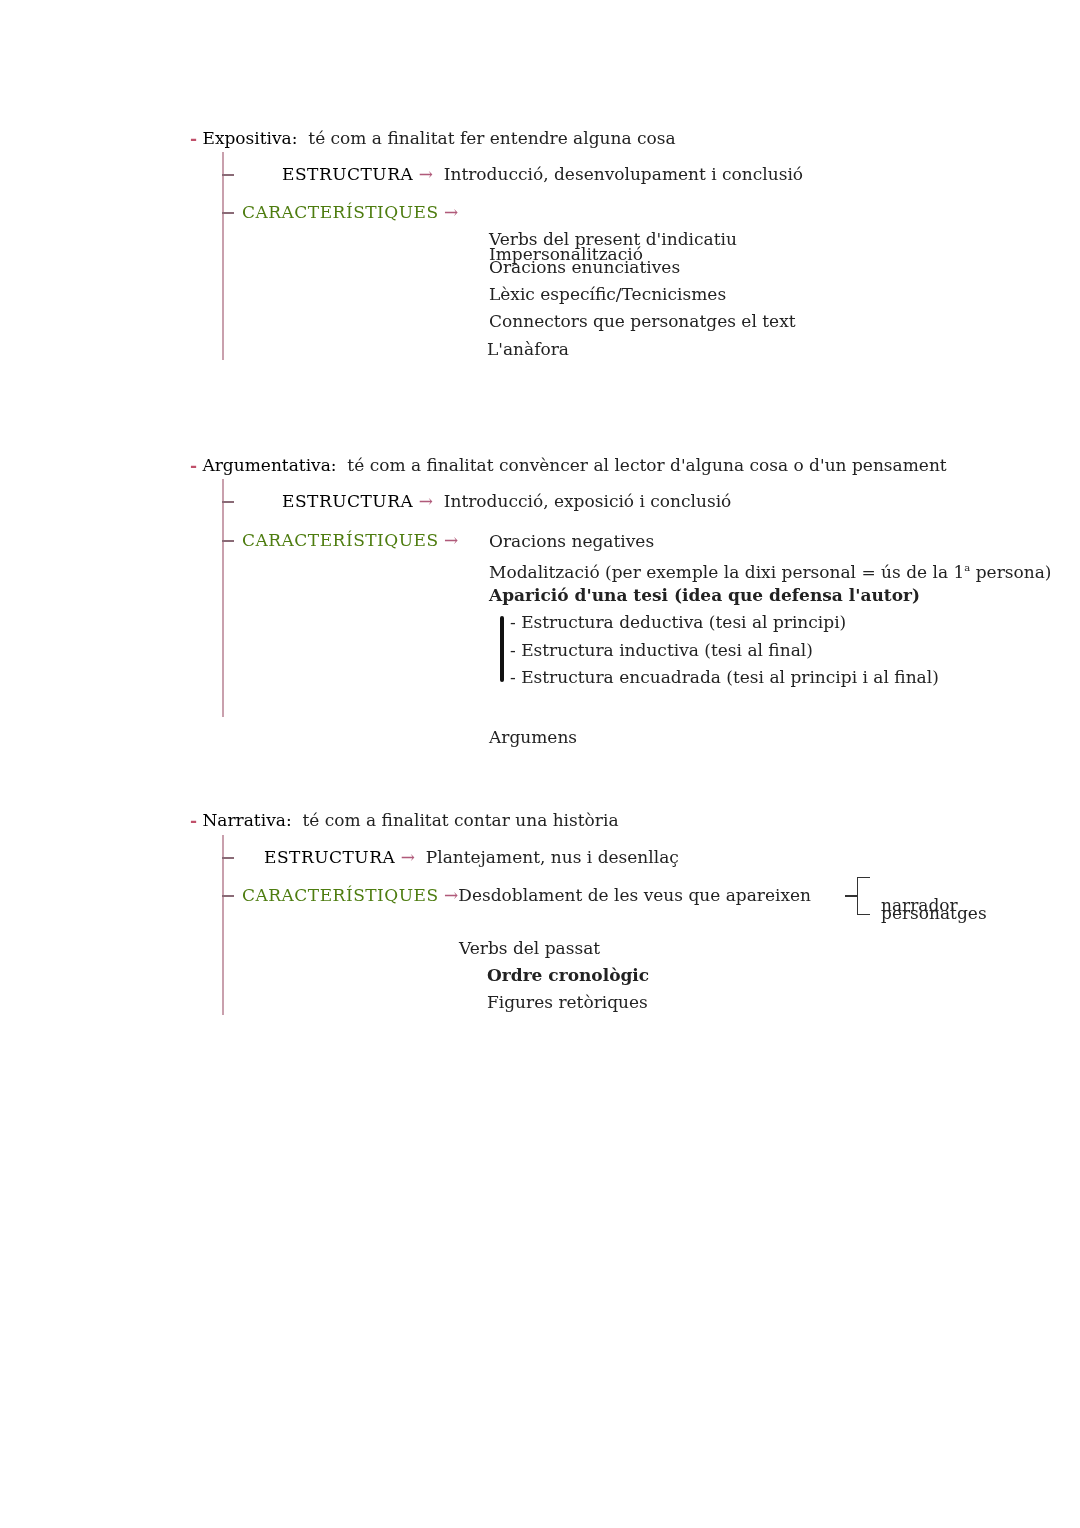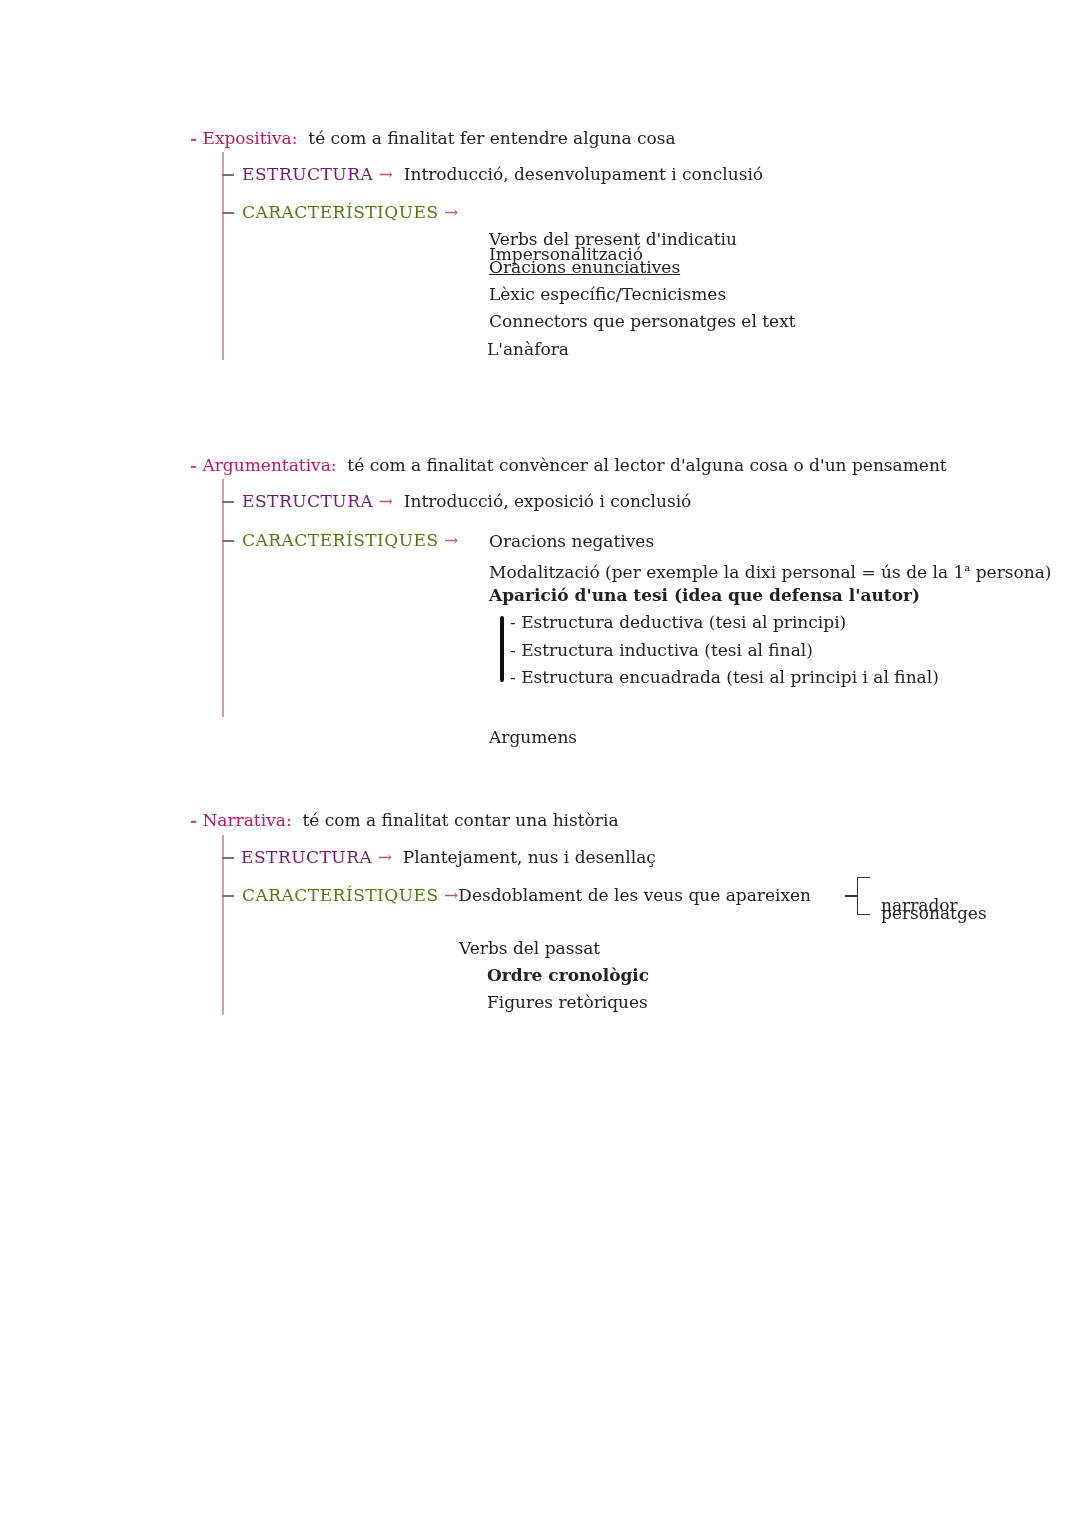--- a/index.html
+++ b/index.html
@@ -1,22 +1,22 @@
 <!DOCTYPE html>
 <html><head>
   <meta charset="utf-8">
   <style>
     html, body { margin: 0; padding: 0; background: #ffffff; }
     body { width: 1080px; height: 1528px; position: relative; overflow: hidden;
       font-family: "DejaVu Serif", "Liberation Serif", serif; color: #222; }
     .abs { position: absolute; white-space: nowrap; }
     .txt { font-size: 17px; line-height: 20px; }
     .dash-bullet { color: #c0506a; font-weight: bold; }
-    .type-name { color: #be185d; }
-    .estructura { color: #701a75; letter-spacing: 0.5px; }
+    .type-name { color: #000000; }
+    .estructura { color: #000000; letter-spacing: 0.5px; margin-left: 40px; }
     .caract { color: #4d7c0f; letter-spacing: 0.5px; }
     .arrow { color: #b05a7a; }
     .vline { position: absolute; width: 1.5px; background: #c9a0ad; }
     .hline { position: absolute; height: 1.5px; background: #8a6a76; width: 12px; }
     .brace { position: absolute; width: 4px; background: #111; border-radius: 2px; }
     .bracket-box { position: absolute; border: 1.5px solid #333; border-right: none; }
     .bracket-stub { position: absolute; height: 1.5px; background: #333; }
     sup { font-size: 10px; }
   </style>
 </head>
@@ -36,21 +36,21 @@
     <span class="estructura">ESTRUCTURA</span>
     <span class="arrow">→</span>&nbsp;
     <span>Introducció, desenvolupament i conclusió</span>
   </div>
   <div class="abs txt" style="left:242px; top:202px;">
     <span class="caract">CARACTERÍSTIQUES</span>
     <span class="arrow">→</span>
   </div>
   <div class="abs txt" style="left:489px; top:202px;margin-top:42px;">Impersonalització</div>
   <div class="abs txt" style="left:489px; top:229px;">Verbs del present d'indicatiu</div>
-  <div class="abs txt" style="left:489px; top:257px;text-decoration:underline;">Oracions enunciatives</div>
+  <div class="abs txt" style="left:489px; top:257px;">Oracions enunciatives</div>
   <div class="abs txt" style="left:489px; top:284px;">Lèxic específic/Tecnicismes</div>
   <div class="abs txt" style="left:489px; top:311px;">Connectors que personatges el text</div>
   <div class="abs txt" style="left:487px; top:339px;">L'anàfora</div>
 </div>
 
 <div>
   <div class="abs txt" style="left:190px; top:455px;">
     <span class="dash-bullet">-</span>
     <span class="type-name">Argumentativa:</span>&nbsp;
     <span>té com a finalitat convèncer al lector d'alguna cosa o d'un pensament</span>
@@ -84,21 +84,21 @@
 <div>
   <div class="abs txt" style="left:190px; top:810px;">
     <span class="dash-bullet">-</span>
     <span class="type-name">Narrativa:</span>&nbsp;
     <span>té com a finalitat contar una història</span>
   </div>
   <div class="vline" style="left:222px; top:835px; height:180px;"></div>
   <div class="hline" style="left:222px; top:857px;"></div>
   <div class="hline" style="left:222px; top:895px;"></div>
 
-  <div class="abs txt" style="left:241px; top:847px;">
+  <div class="abs txt" style="left:224px; top:847px;">
     <span class="estructura">ESTRUCTURA</span>
     <span class="arrow">→</span>&nbsp;
     <span>Plantejament, nus i desenllaç</span>
   </div>
   <div class="abs txt" style="left:242px; top:885px;">
     <span class="caract">CARACTERÍSTIQUES</span>
     <span class="arrow">→</span><span>Desdoblament de les veus que apareixen</span>
   </div>
 
   <div class="bracket-stub" style="left:845px; top:895px; width:12px;"></div>

